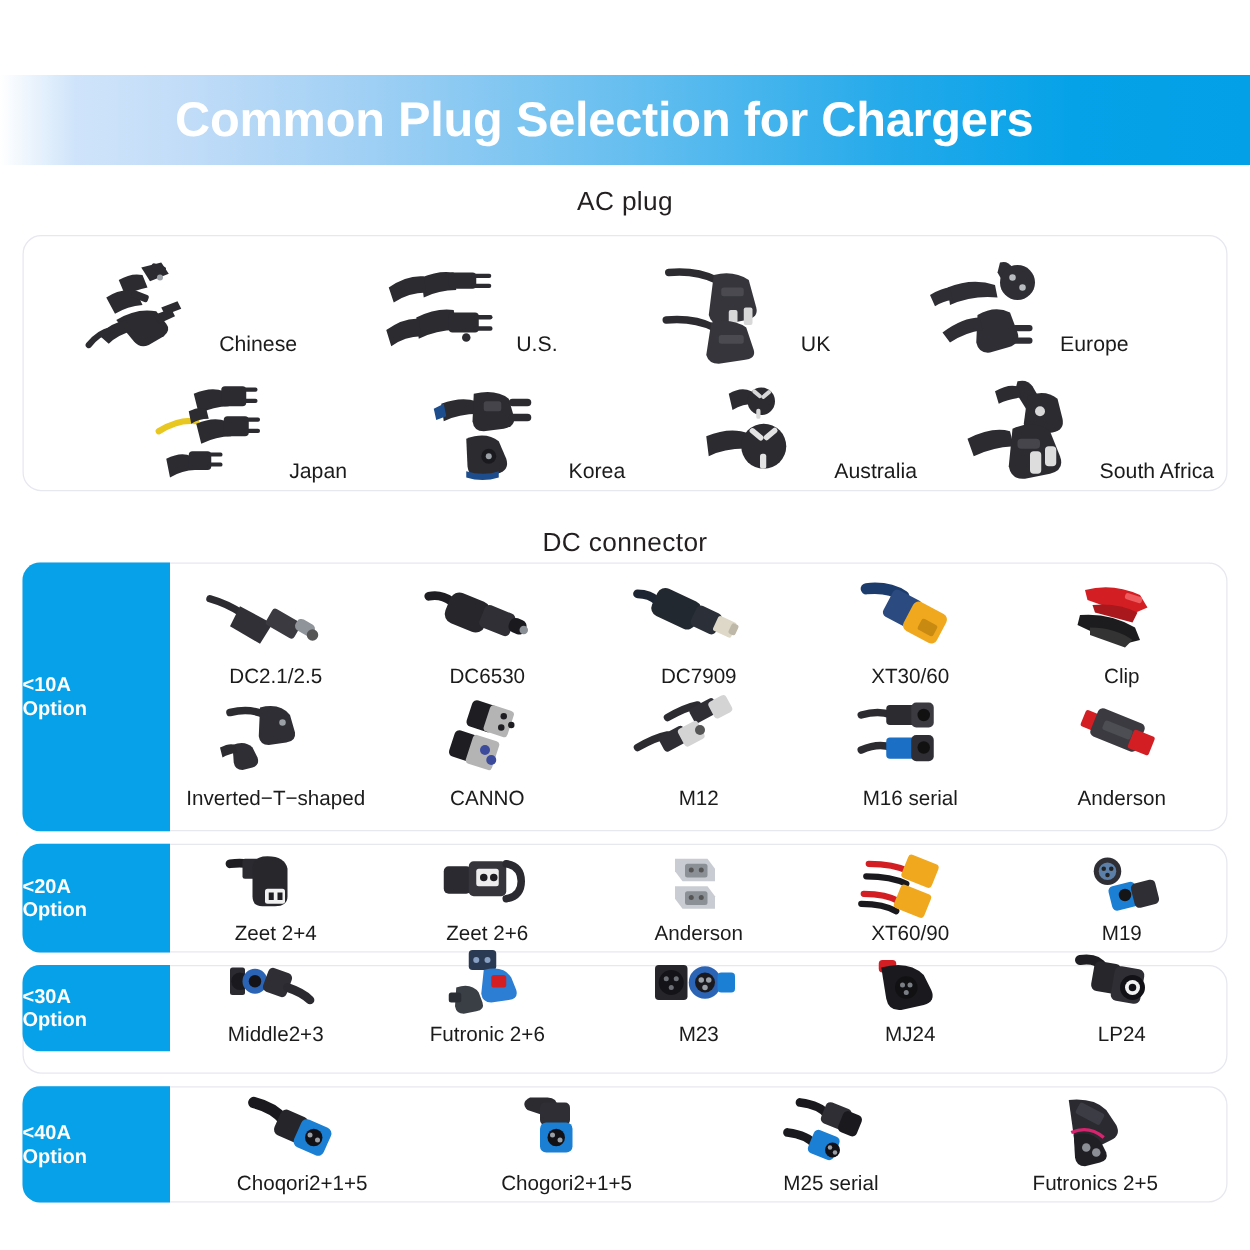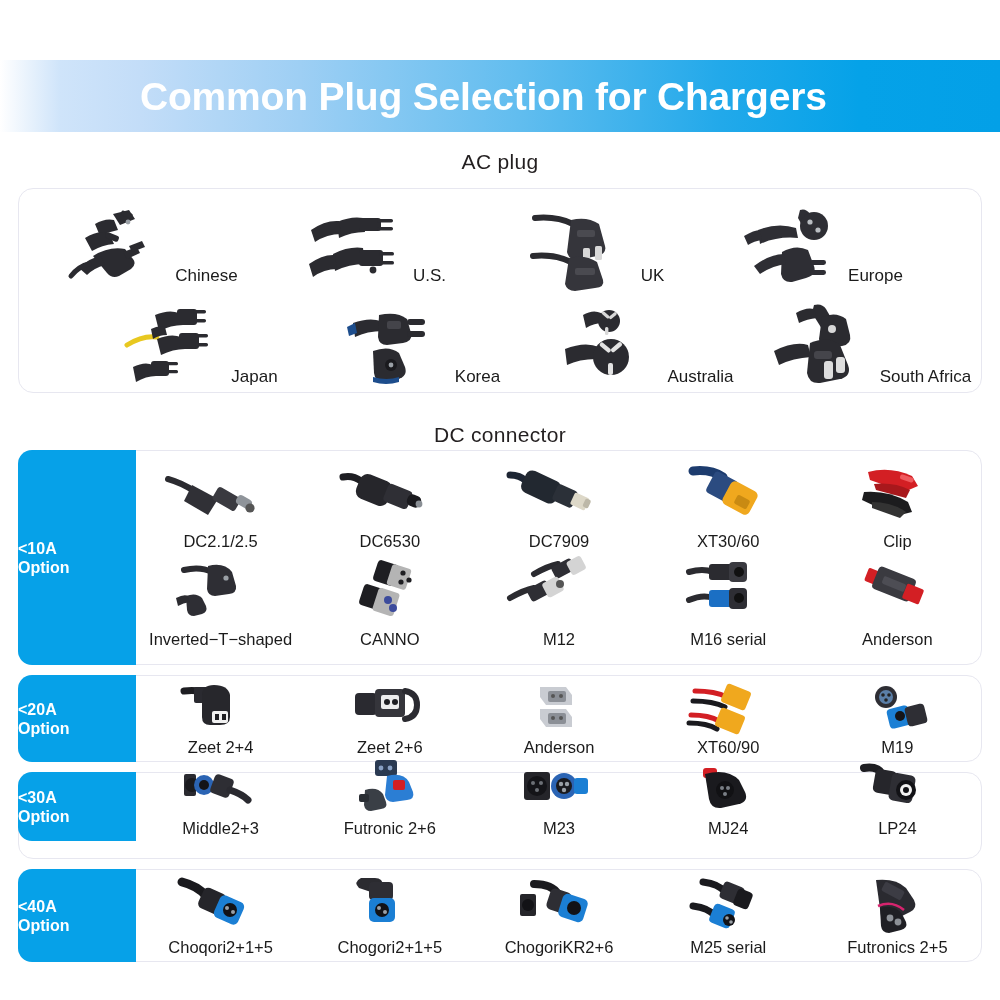--- a/index.html
+++ b/index.html
@@ -693,33 +693,20 @@
         <rect x="34" y="2" width="24" height="18" rx="4" fill="#2e2e34"></rect>
         <rect x="34" y="18" width="26" height="24" rx="5" fill="#1b7fd4"></rect>
         <circle cx="47" cy="30" r="7" fill="#121216"></circle>
         <circle cx="44" cy="28" r="2" fill="#9aa0a6"></circle>
         <circle cx="50" cy="32" r="2" fill="#9aa0a6"></circle>
       </svg>
     </div>
     <span class="dc-label">Chogori2+1+5</span>
   </div>
 
-  <div class="dc-cell">
-    <div class="dc-art">
-      <svg width="110" height="52" viewBox="0 0 110 52">
-        <rect x="16" y="14" width="16" height="22" rx="2" fill="#25252a"></rect>
-        <circle cx="24" cy="25" r="6" fill="#121216"></circle>
-        <path d="M30 4 q18 0 24 10" stroke="#1a1a1e" stroke-width="8" fill="none" stroke-linecap="round"></path>
-        <rect x="44" y="10" width="22" height="22" rx="5" transform="rotate(18 55 21)" fill="#2e2e34"></rect>
-        <rect x="56" y="16" width="26" height="24" rx="5" transform="rotate(18 69 28)" fill="#1b7fd4"></rect>
-        <circle cx="70" cy="28" r="7" fill="#121216"></circle>
-      </svg>
-    </div>
-    <span class="dc-label">ChogoriKR2+6</span>
-  </div>
 
   <div class="dc-cell">
     <div class="dc-art">
       <svg width="110" height="52" viewBox="0 0 110 52">
         <path d="M30 2 q16 2 22 10" stroke="#1a1a1e" stroke-width="7" fill="none" stroke-linecap="round"></path>
         <rect x="48" y="4" width="22" height="18" rx="4" transform="rotate(22 59 13)" fill="#2e2e34"></rect>
         <rect x="62" y="10" width="16" height="18" rx="4" transform="rotate(22 70 19)" fill="#1a1a1e"></rect>
         <path d="M20 26 q16 2 22 10" stroke="#1a1a1e" stroke-width="7" fill="none" stroke-linecap="round"></path>
         <rect x="38" y="26" width="22" height="20" rx="4" transform="rotate(22 49 36)" fill="#1b7fd4"></rect>
         <circle cx="56" cy="40" r="6" fill="#121216"></circle>

